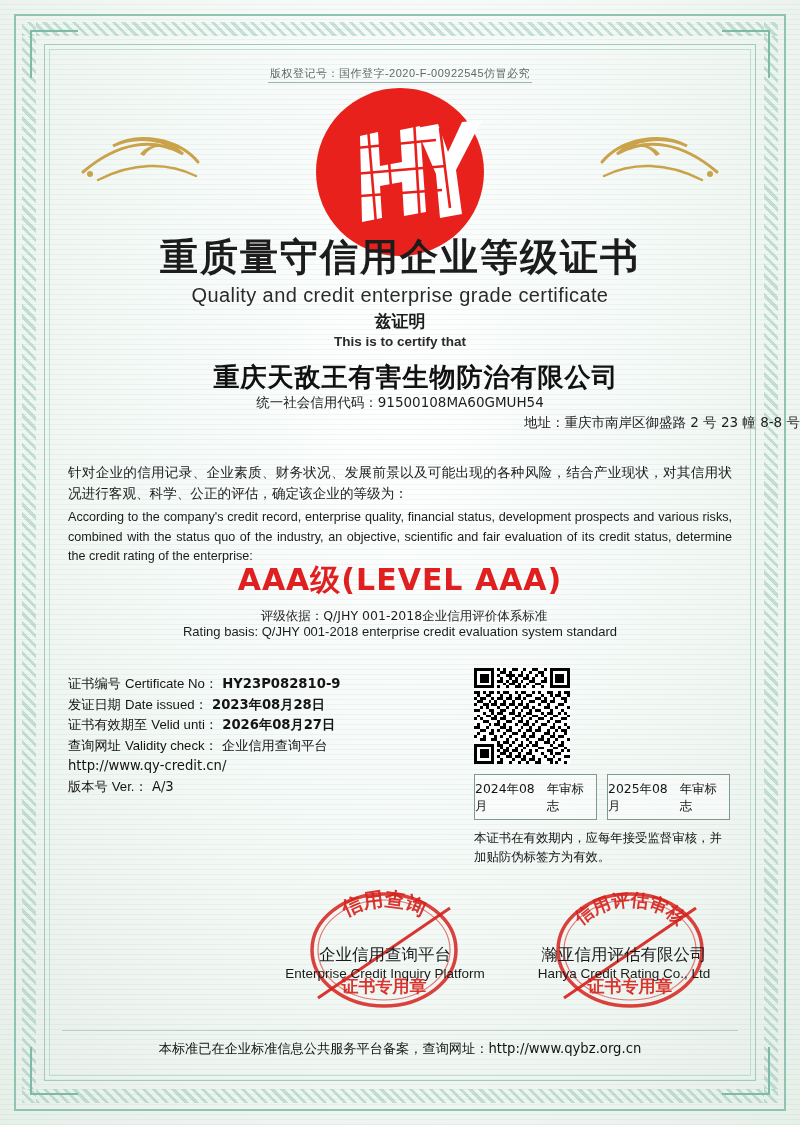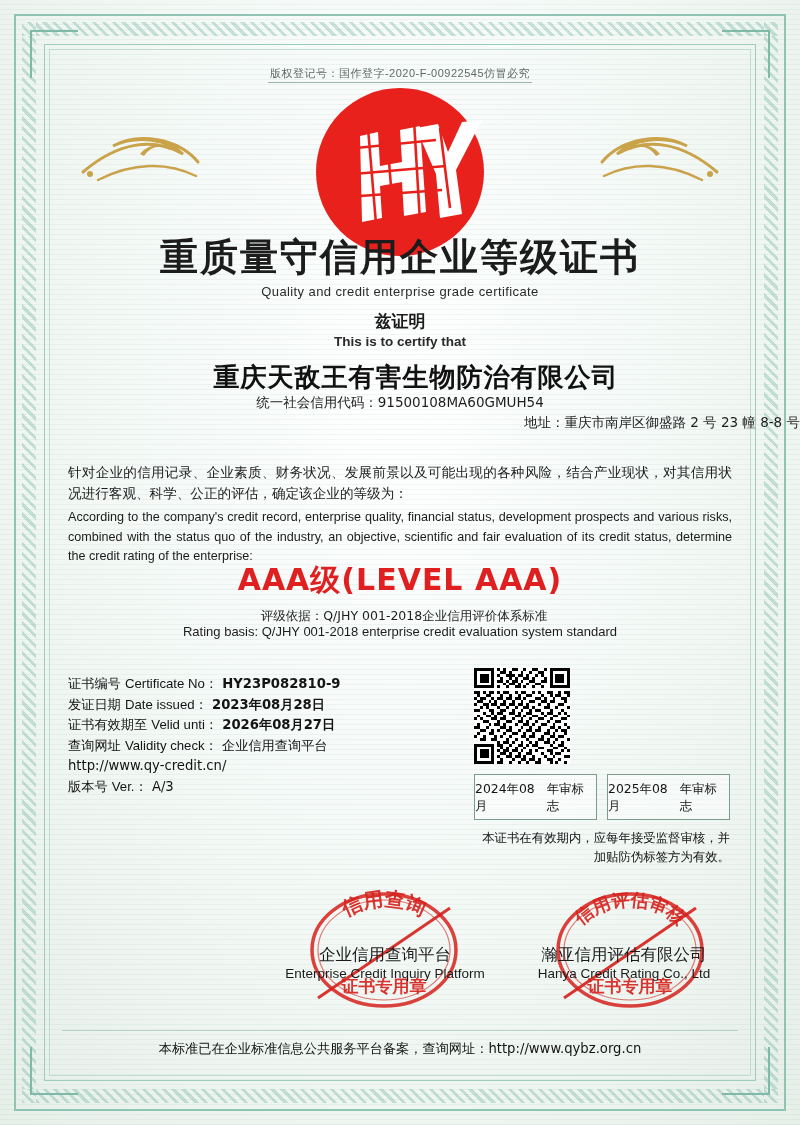--- a/index.html
+++ b/index.html
@@ -75,21 +75,21 @@
   .flourish.left{left:78px;}
   .flourish.right{right:78px;transform:scaleX(-1);}
 
   .title-cn{
     position:absolute;top:232px;left:0;right:0;text-align:center;
     font-size:38px;font-weight:bold;color:#1c1c1c;letter-spacing:2px;
     font-family:"DejaVu Sans","Liberation Sans",sans-serif;
   }
   .title-en{
     position:absolute;top:284px;left:0;right:0;text-align:center;
-    font-size:13px;color:#2a2a2a;letter-spacing:.4px;
+    font-size:20px;color:#2a2a2a;letter-spacing:.4px;
   }
   .certify-cn{
     position:absolute;top:310px;left:0;right:0;text-align:center;
     font-size:17px;color:#1c1c1c;font-weight:bold;
     font-family:"DejaVu Sans","Liberation Sans",sans-serif;
   }
   .certify-en{
     position:absolute;top:334px;left:0;right:0;text-align:center;
     font-size:13.5px;color:#2a2a2a;font-weight:bold;
   }
@@ -160,21 +160,21 @@
   }
   .seal-year{
     flex:1;border:1px solid #7a9a92;height:44px;
     display:flex;flex-direction:row;align-items:center;justify-content:center;
     font-size:12.4px;color:#141414;line-height:17px;
     background:rgba(255,255,255,.45);
     font-family:"DejaVu Sans","Liberation Sans",sans-serif;
   }
   .valid-note{
     position:absolute;left:474px;top:828px;width:256px;
-    font-size:12.4px;line-height:19px;color:#141414;text-align:right;
+    font-size:12.4px;line-height:19px;color:#141414;
     font-family:"DejaVu Sans","Liberation Sans",sans-serif;
   }
 
   .stamp{
     position:absolute;width:168px;height:140px;
   }
   .stamp.left{left:300px;top:880px;}
   .stamp.right{right:86px;top:880px;}
 
   .org{

